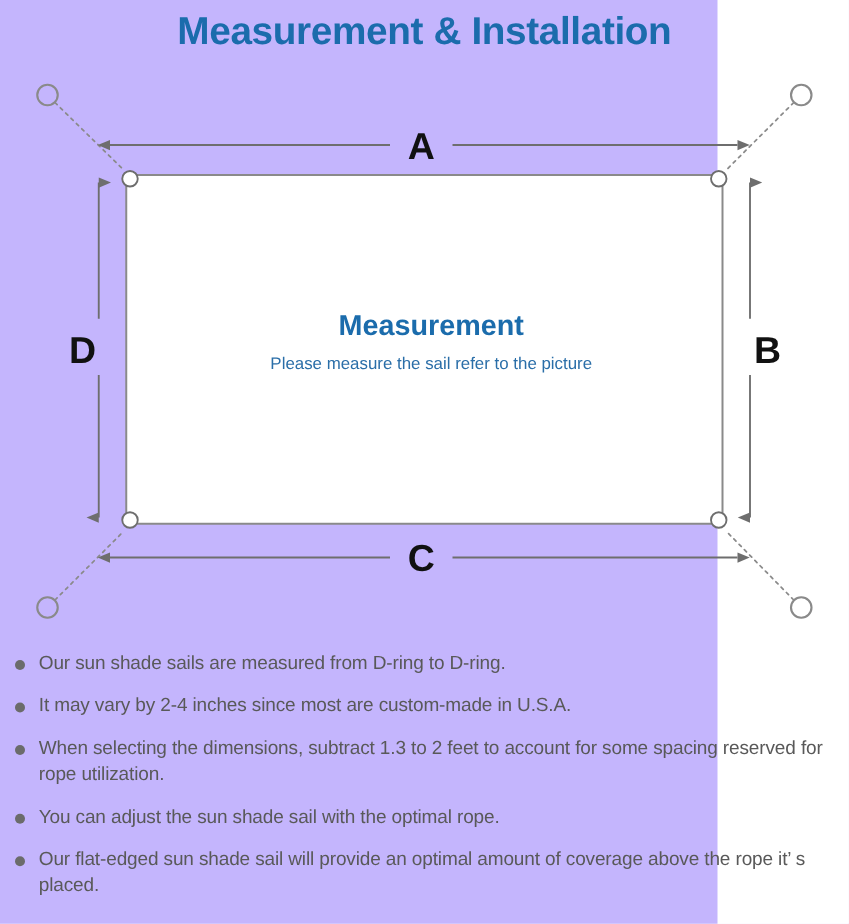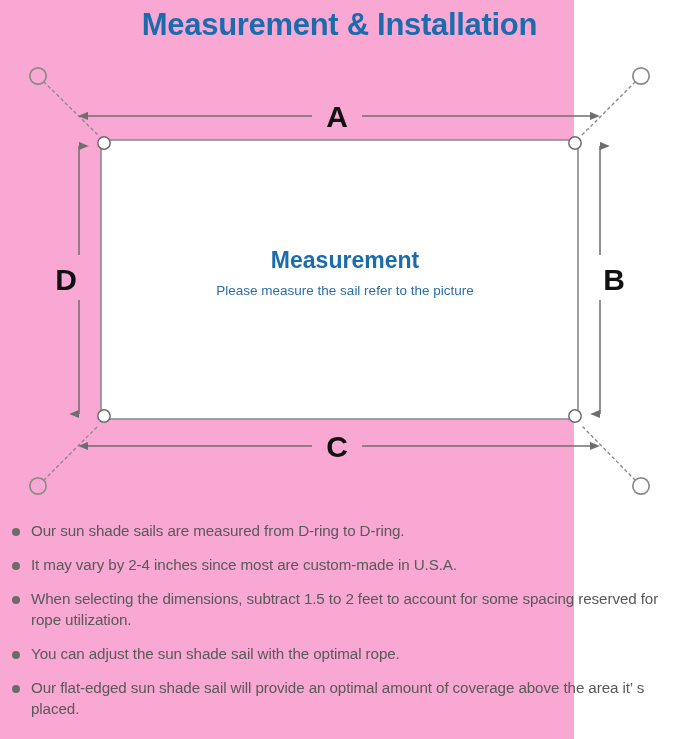--- a/index.html
+++ b/index.html
@@ -12,21 +12,21 @@
     width: 679px;
     height: 739px;
     overflow: hidden;
     font-family: "Liberation Sans", sans-serif;
     -webkit-font-smoothing: antialiased;
   }
   #page {
     position: relative;
     width: 574px;
     height: 739px;
-    background: #f9a8d4;
+    background: #c4b5fd;
   }
 
   
   .title-bar {
     position: absolute;
     left: 0;
     top: 2px;
     width: 679px;
     height: 46px;
     display: flex;
@@ -196,28 +196,28 @@
       <span class="note-text">Our sun shade sails are measured from D-ring to D-ring.</span>
     </div>
 
     <div class="note-item">
       <span class="note-bullet"></span>
       <span class="note-text">It may vary by 2-4 inches since most are custom-made in U.S.A.</span>
     </div>
 
     <div class="note-item">
       <span class="note-bullet"></span>
-      <span class="note-text">When selecting the dimensions, subtract 1.5 to 2 feet to account for some spacing reserved for rope utilization.</span>
+      <span class="note-text">When selecting the dimensions, subtract 1.3 to 2 feet to account for some spacing reserved for rope utilization.</span>
     </div>
 
     <div class="note-item">
       <span class="note-bullet"></span>
       <span class="note-text">You can adjust the sun shade sail with the optimal rope.</span>
     </div>
 
     <div class="note-item">
       <span class="note-bullet"></span>
-      <span class="note-text">Our flat-edged sun shade sail will provide an optimal amount of coverage above the area it’ s placed.</span>
+      <span class="note-text">Our flat-edged sun shade sail will provide an optimal amount of coverage above the rope it’ s placed.</span>
     </div>
 
   </div>
 
 </div>
 
 </body></html>

